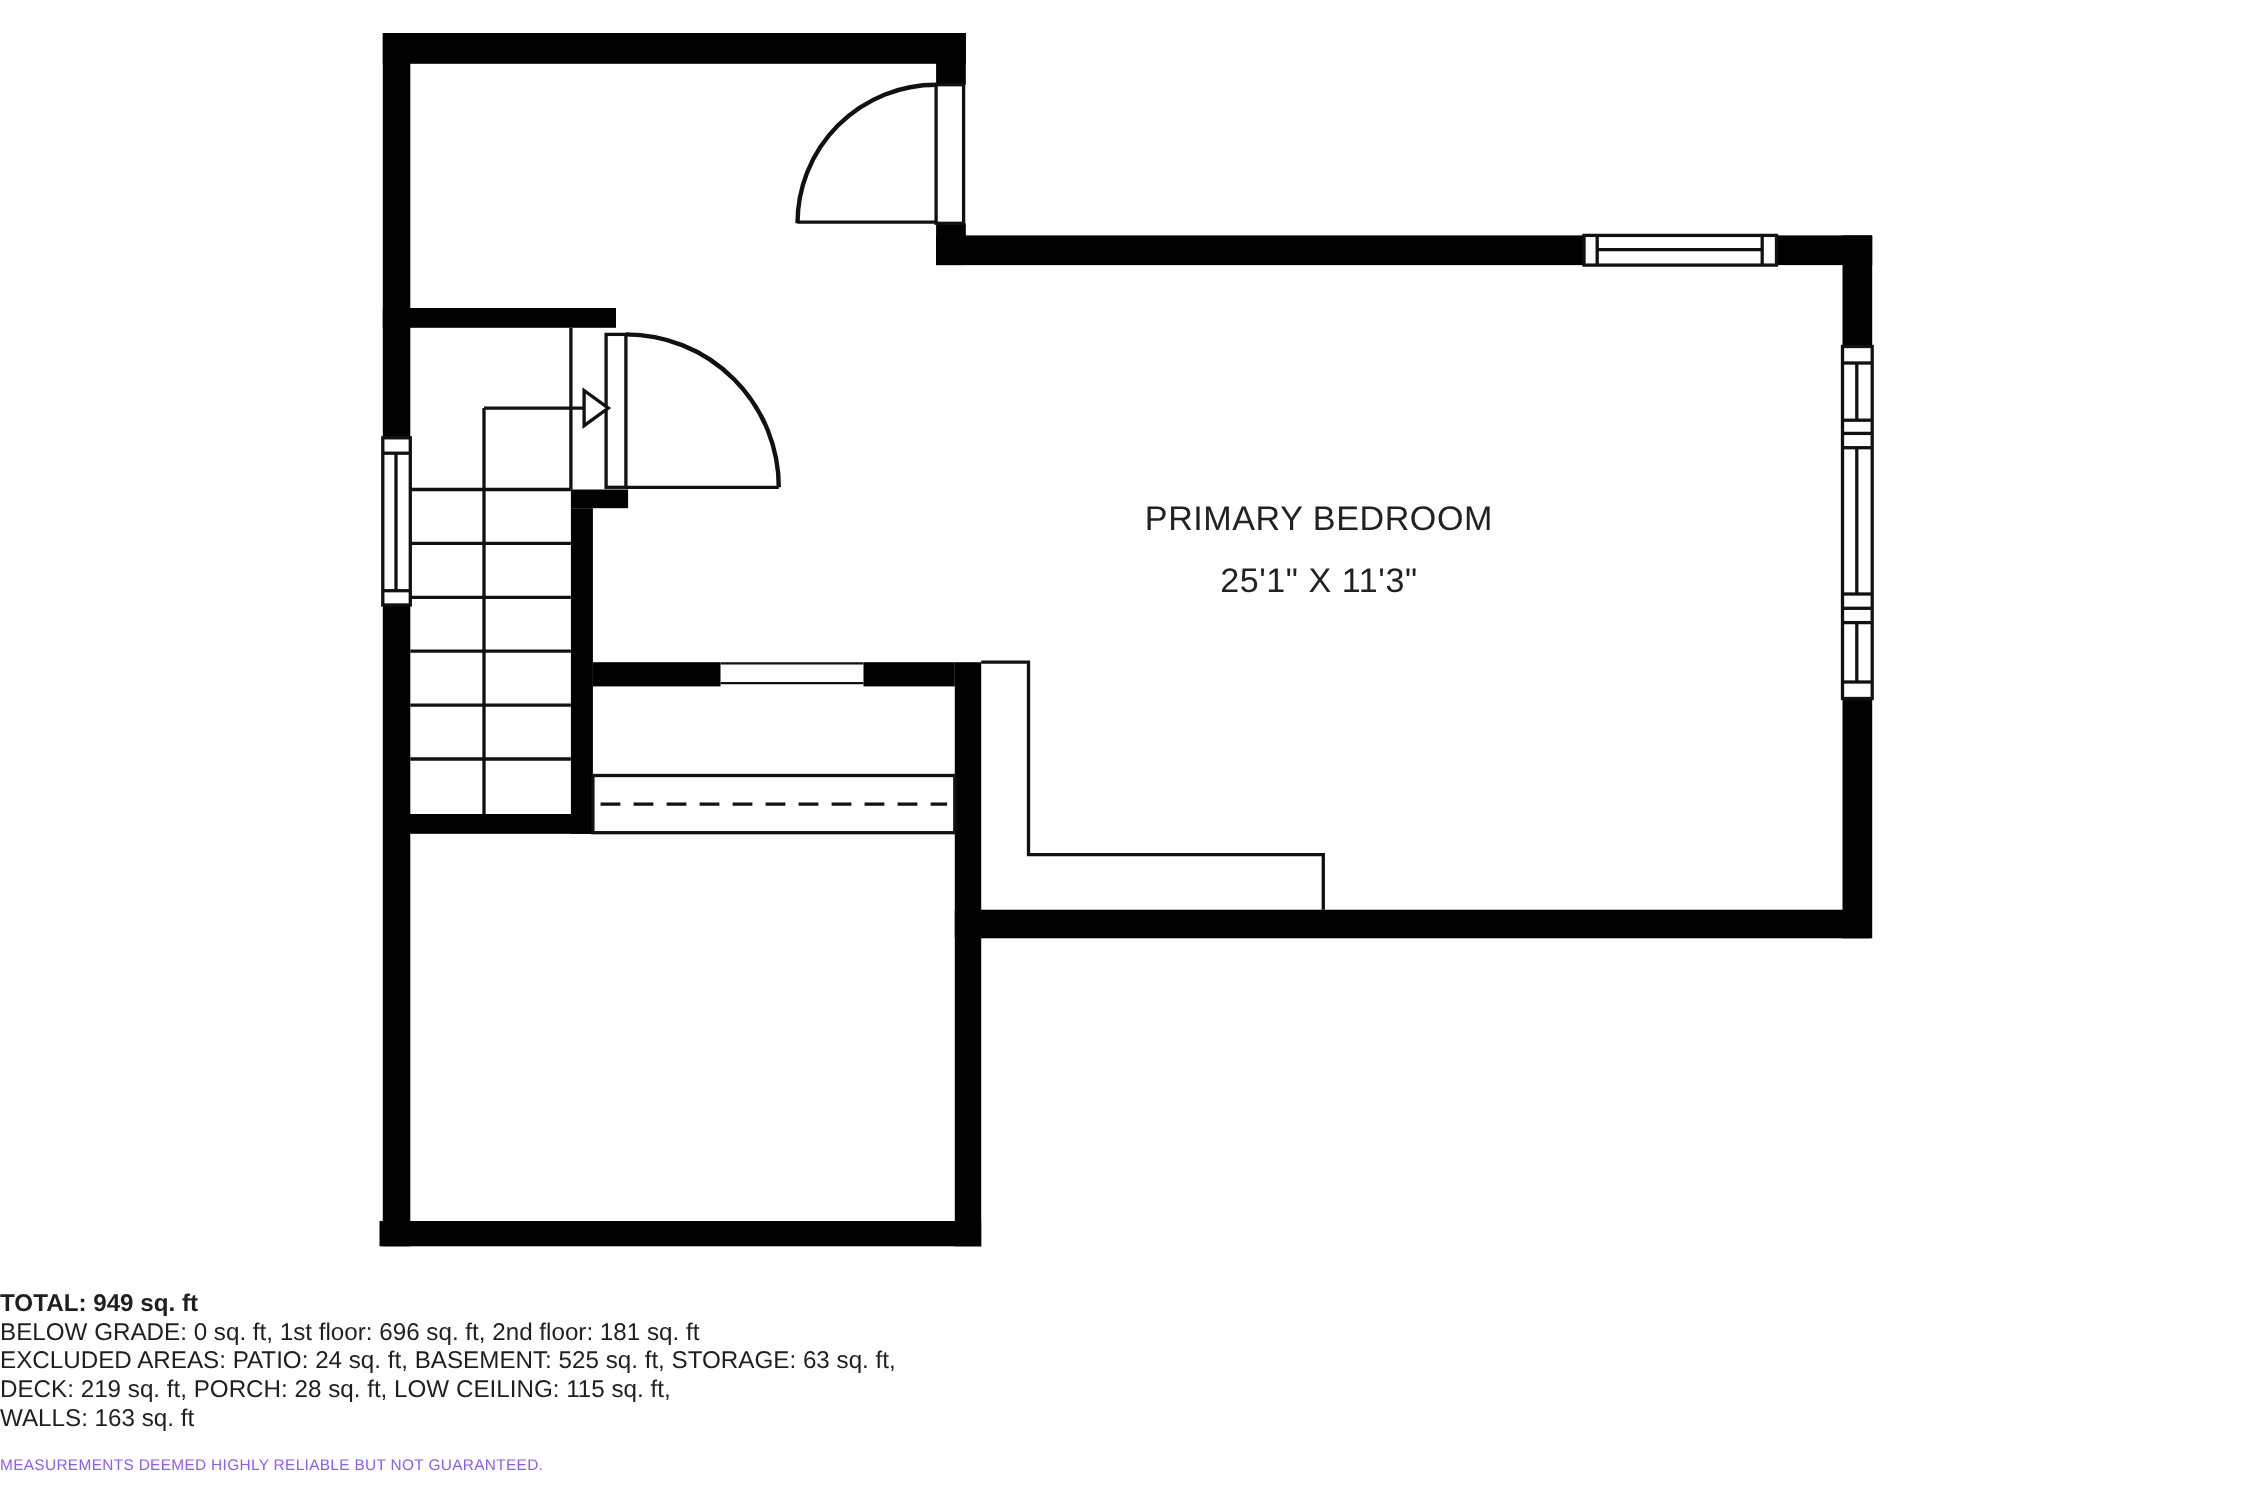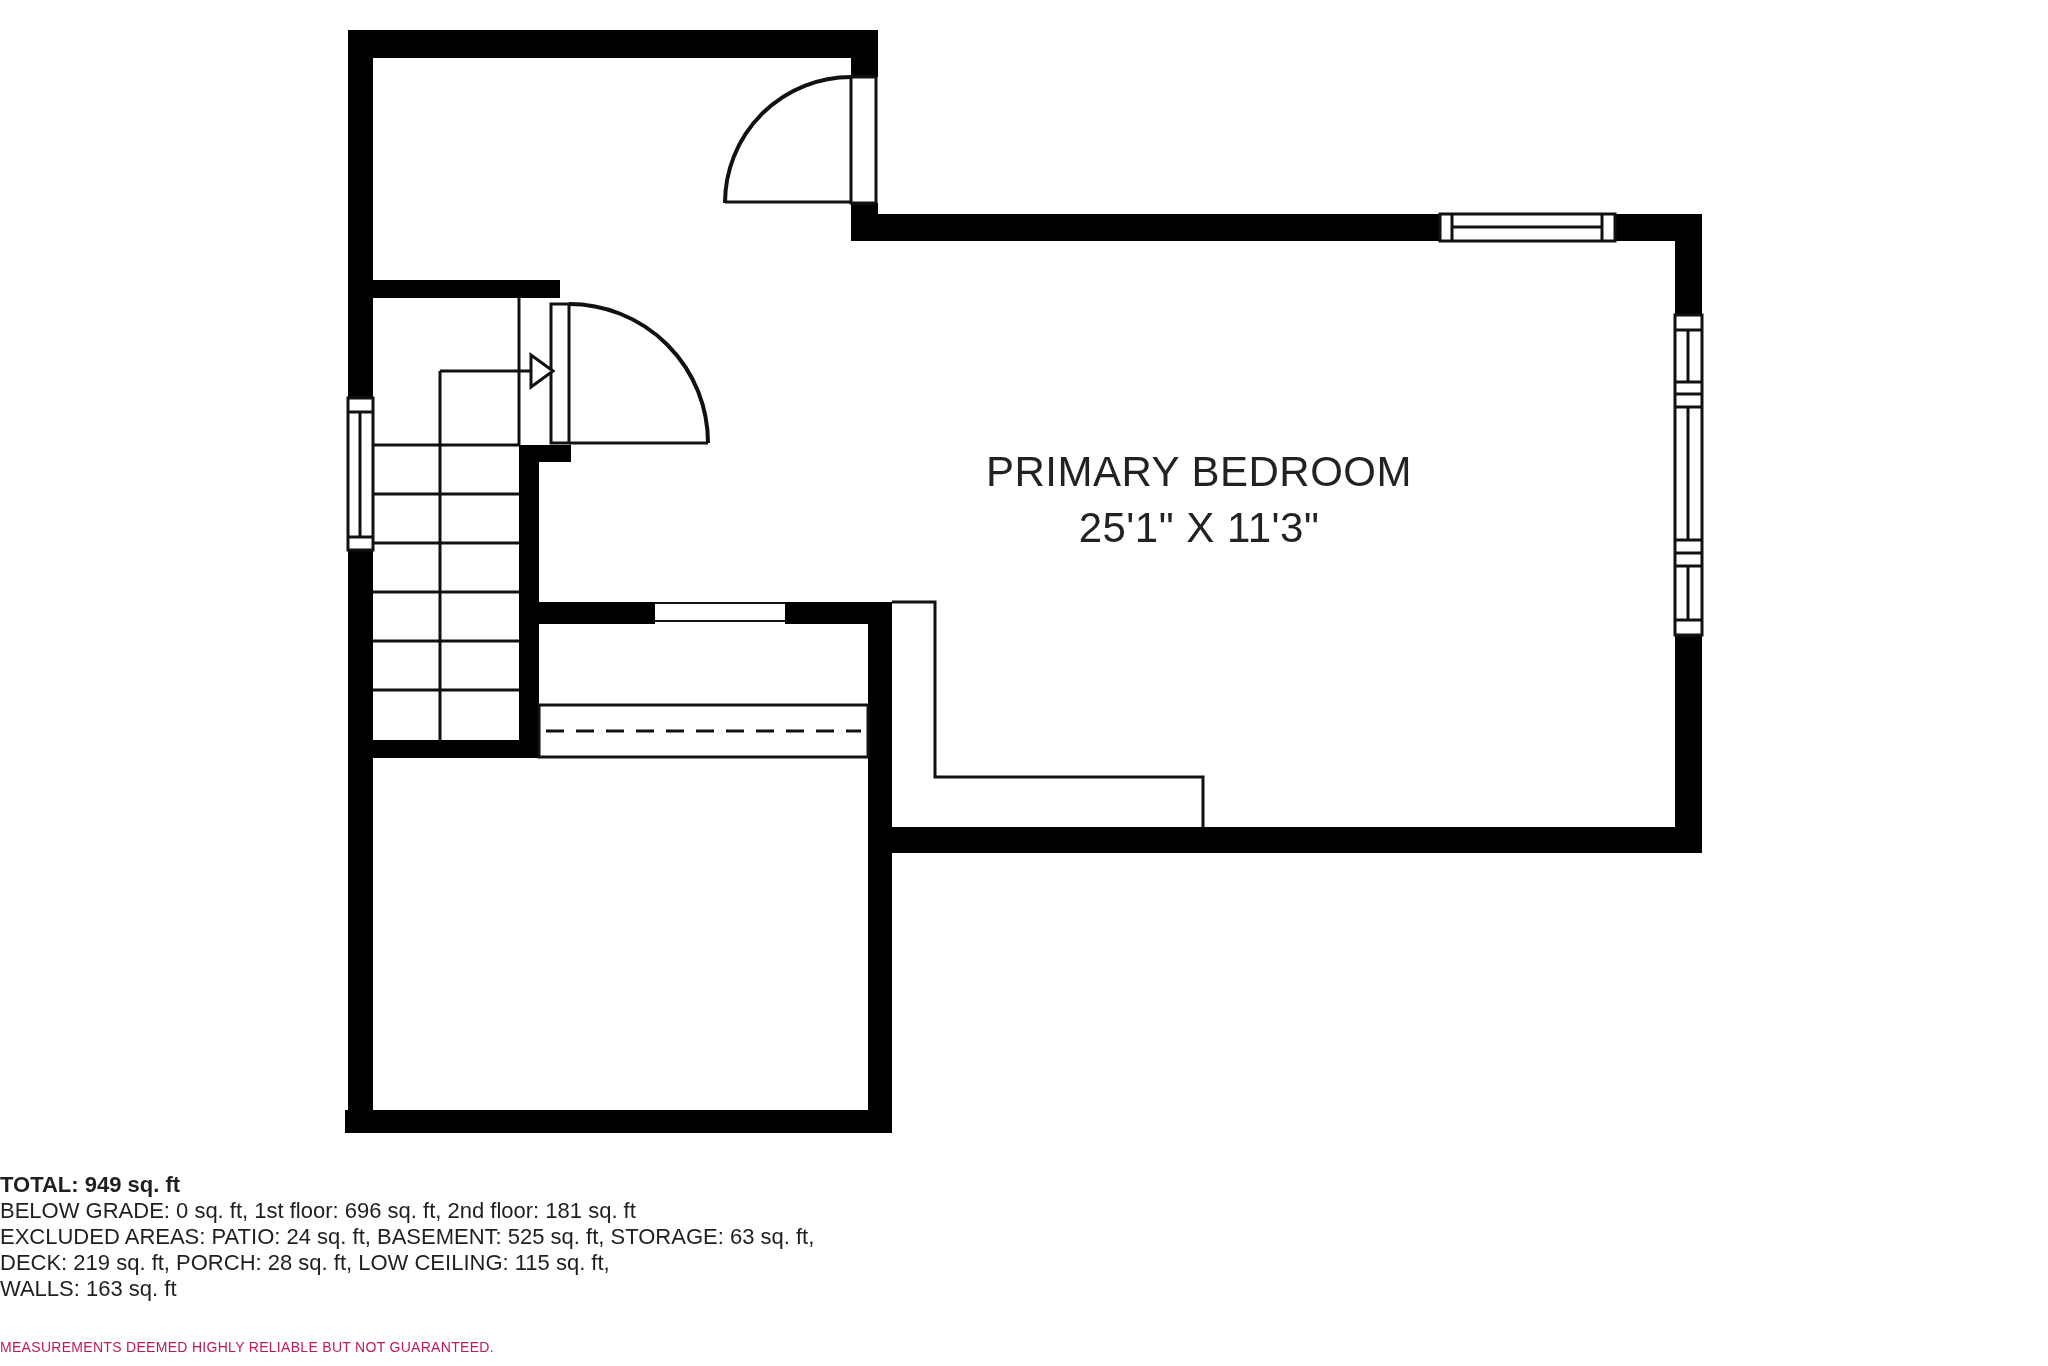--- a/index.html
+++ b/index.html
@@ -10,39 +10,39 @@
     position:relative;
     overflow:hidden;
   }
   .plan-svg{position:absolute;left:0;top:0;}
   .room-label{
     position:absolute;
     left:1199px;top:444px;
     transform:translateX(-50%);
     text-align:center;
     color:#222222;
-    font-size:42px;
+    font-size:31px;
     line-height:56px;
     letter-spacing:0.5px;
     white-space:nowrap;
   }
   .summary-block{
     position:absolute;
     left:0;right:0;top:1172px;
     text-align:left;
     color:#1f1f1f;
     font-size:22px;
     line-height:26px;
     white-space:nowrap;
   }
   .summary-total{font-weight:bold;}
   .summary-disclaimer{
-    margin-top:32px;
+    margin-top:16px;
     font-size:14px;
-    color:#be185d;
+    color:#8b5cf6;
     letter-spacing:0.3px;
   }
 </style>
 </head>
 <body>
 
 <svg class="plan-svg" width="2048" height="1366" viewBox="0 0 2048 1366" xmlns="http://www.w3.org/2000/svg">
 
   <g fill="#000000" stroke="none">
 

